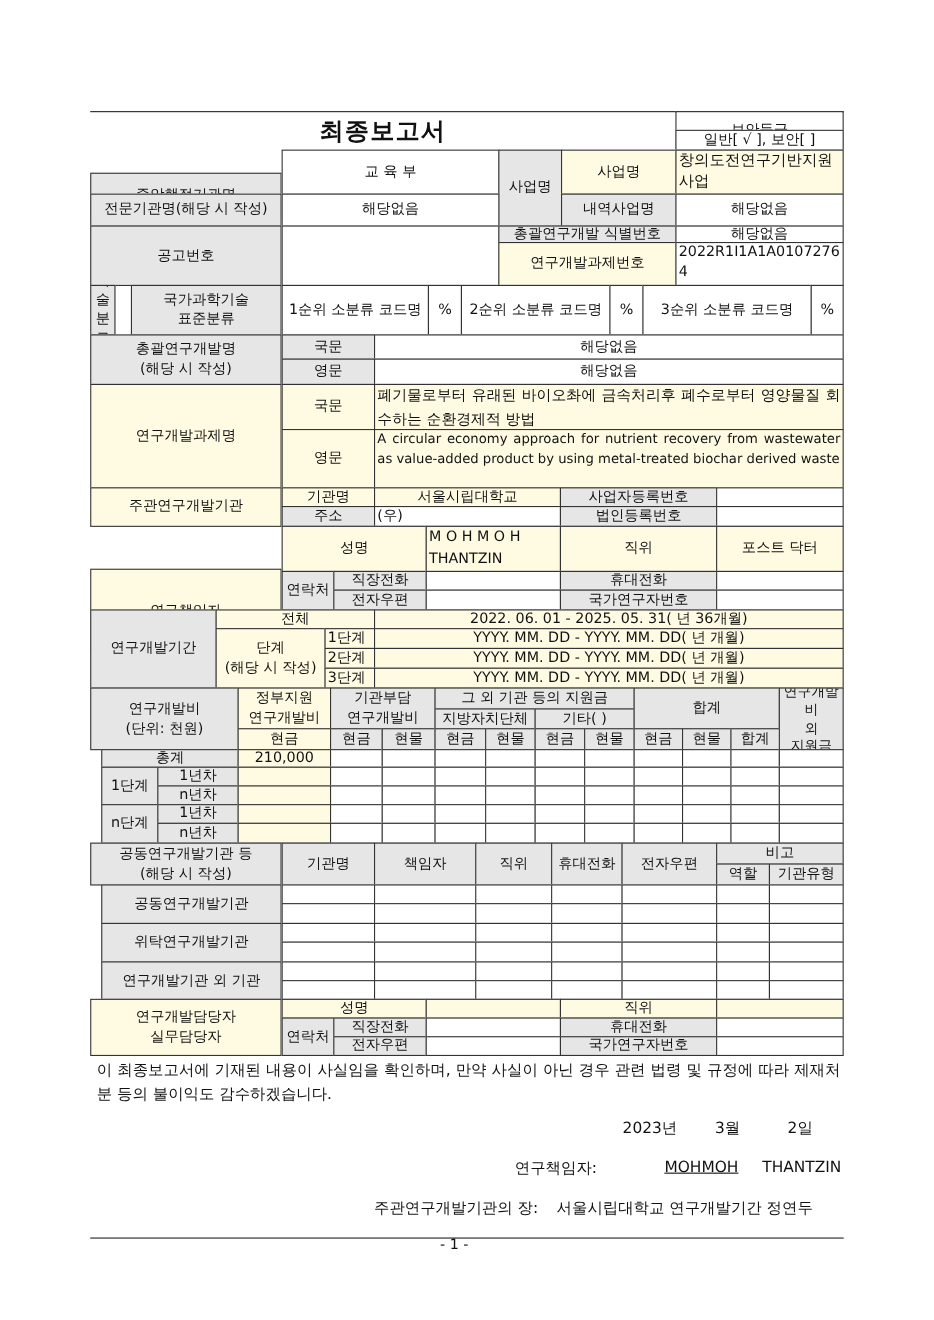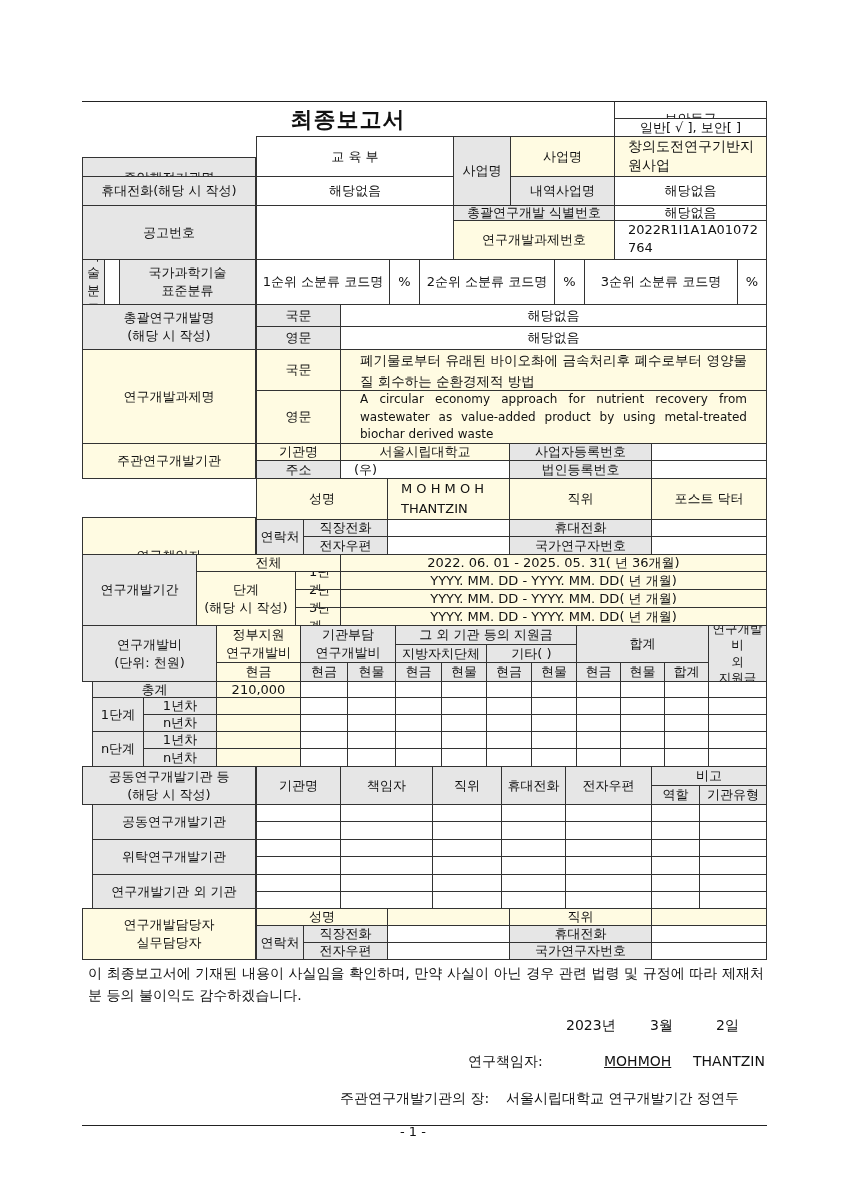--- a/index.html
+++ b/index.html
@@ -3,40 +3,40 @@
 <meta charset="utf-8">
 <style>
   html, body { margin:0; padding:0; background:#ffffff; }
   body { width:849px; height:1200px; position:relative; overflow:hidden;
          font-family:"DejaVu Sans", "Liberation Sans", sans-serif; color:#111; }
   .c { position:absolute; box-sizing:border-box; display:flex; align-items:center;
        justify-content:center; text-align:center; font-size:13px; line-height:1.35;
        border:1px solid #333; background:#fff; white-space:pre-line; overflow:hidden; }
   .g { background:#e6e6e6; }
   .y { background:#fffbe2; }
-  .l { justify-content:flex-start; text-align:left; padding-left:13px; }
-  .j { text-align:justify; justify-content:flex-start; padding:0 19px; align-items:flex-start; }
+  .l { justify-content:flex-start; text-align:left; padding-left:2px; }
+  .j { text-align:justify; justify-content:flex-start; padding:0 2px; align-items:flex-start; }
   .hr { position:absolute; left:82px; width:685px; height:0; border-top:1.5px solid #222; }
   .txt { position:absolute; font-size:14px; white-space:nowrap; }
   .title { font-size:22px; font-weight:bold; letter-spacing:1px; border:none; border-top:1.5px solid #222; }
 </style>
 </head>
 <body>
 
 <div class="c title" style="left:82px;top:101px;width:532px;height:36px;">최종보고서</div>
 <div class="c" style="left:614px;top:101px;width:153px;height:35px;border-top:1.5px solid #222;">보안등급</div>
 <div class="c" style="left:614px;top:118px;width:153px;height:19px;">일반[ √ ], 보안[   ]</div>
 
 <div class="c g" style="left:82px;top:136px;width:174px;height:41px;margin-top:21px;">중앙행정기관명</div>
 <div class="c" style="left:256px;top:136px;width:198px;height:41px;">교 육 부</div>
 <div class="c g" style="left:453px;top:136px;width:58px;height:70px;">사업명</div>
 <div class="c y" style="left:510px;top:136px;width:105px;height:41px;">사업명</div>
 <div class="c y l" style="left:614px;top:136px;width:153px;height:41px;align-items:flex-start;font-size:14px;">창의도전연구기반지원사업</div>
 
-<div class="c g" style="left:82px;top:176px;width:174px;height:30px;">휴대전화(해당 시 작성)</div>
+<div class="c g" style="left:82px;top:176px;width:174px;height:30px;">전문기관명(해당 시 작성)</div>
 <div class="c" style="left:256px;top:176px;width:198px;height:30px;">해당없음</div>
 <div class="c g" style="left:510px;top:176px;width:105px;height:30px;">내역사업명</div>
 <div class="c" style="left:614px;top:176px;width:153px;height:30px;">해당없음</div>
 
 <div class="c g" style="left:82px;top:205px;width:174px;height:55px;">공고번호</div>
 <div class="c" style="left:256px;top:205px;width:198px;height:55px;"></div>
 <div class="c g" style="left:453px;top:205px;width:162px;height:16px;">총괄연구개발 식별번호</div>
 <div class="c" style="left:614px;top:205px;width:153px;height:16px;">해당없음</div>
 <div class="c y" style="left:453px;top:220px;width:162px;height:40px;">연구개발과제번호</div>
 <div class="c l" style="left:614px;top:220px;width:153px;height:40px;word-break:break-all;white-space:normal;align-items:flex-start;">2022R1I1A1A01072764</div>

